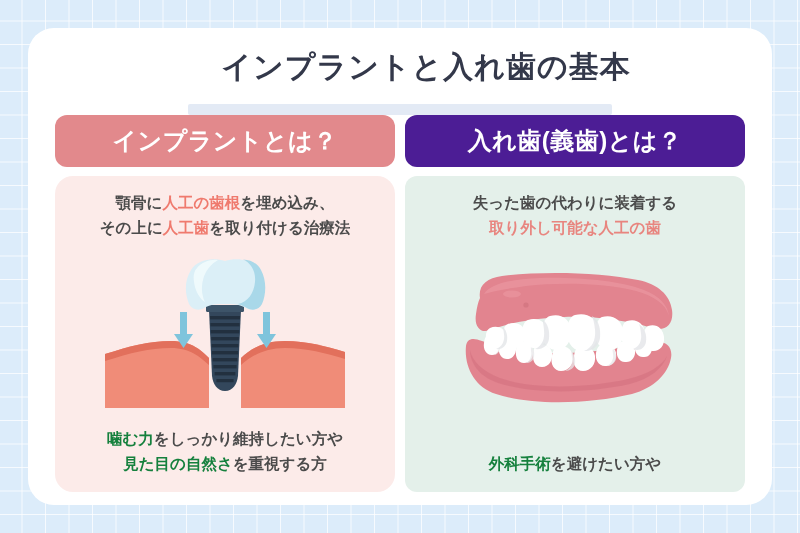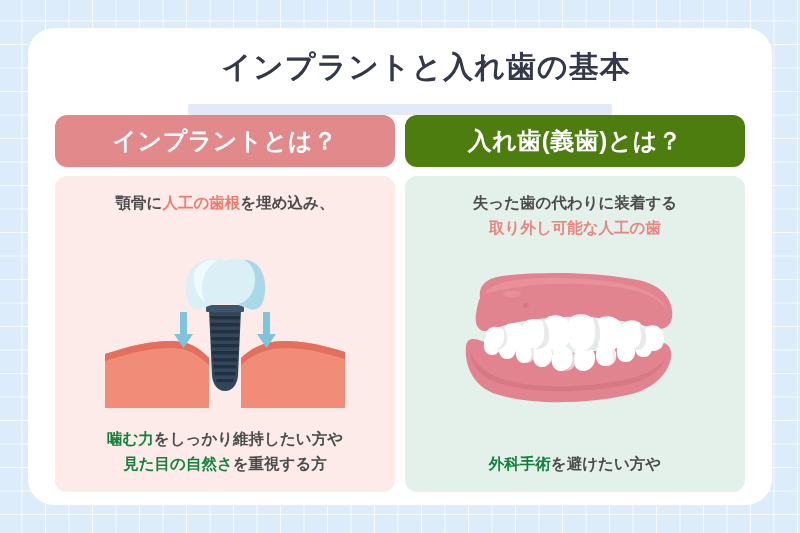--- a/index.html
+++ b/index.html
@@ -38,25 +38,25 @@
   
   .panel{position:absolute;top:87px;width:340px;}
   #panel-left{left:27px;}
   #panel-right{left:377px;}
   .panel-header{
     height:52px;border-radius:12px;
     display:flex;align-items:center;justify-content:center;
     color:#ffffff;font-size:24px;font-weight:bold;letter-spacing:.5px;
   }
   #header-left{background:#e2898c;}
-  #header-right{background:#4d7c0f;}
+  #header-right{background:#4c1d95;}
   .panel-body{
     margin-top:9px;height:316px;border-radius:12px;position:relative;
   }
-  #body-left{background:#fcebe9;}
+  #body-left{background:#fcebe9;border-radius:18px;}
   #body-right{background:#e4f0ea;padding-left:13px;}
   .desc,.target{
     position:absolute;left:0;right:0;text-align:center;
     font-size:15.5px;font-weight:bold;line-height:25px;color:#4b4b4b;
   }
   .desc{top:14px;}
   .target{bottom:16px;}
   .hl-red{color:#ef7a6e;}
   .hl-rose{color:#e8857f;}
   .hl-dred{color:#15803d;}
@@ -81,20 +81,23 @@
 
     <div class="panel-header" id="header-left">
       <span>インプラントとは？</span>
     </div>
 
     <div class="panel-body" id="body-left">
 
       <div class="desc">
         <div>
           <span>顎骨に</span><span class="hl-red">人工の歯根</span><span>を埋め込み、</span>
+        </div>
+        <div>
+          <span>その上に</span><span class="hl-red">人工歯</span><span>を取り付ける治療法</span>
         </div>
       </div>
 
       <div id="implant-art">
         <svg width="240" height="150" viewBox="0 0 240 150">
           <defs>
             <clipPath id="gumClip">
               <rect x="0" y="74" width="240" height="76"></rect>
             </clipPath>
           </defs>

